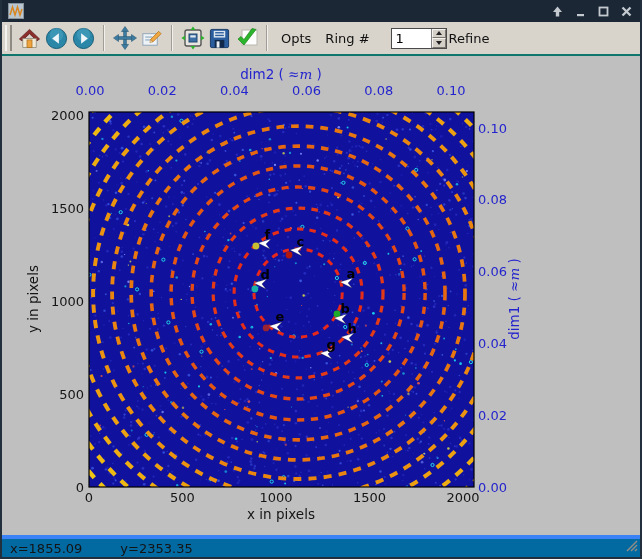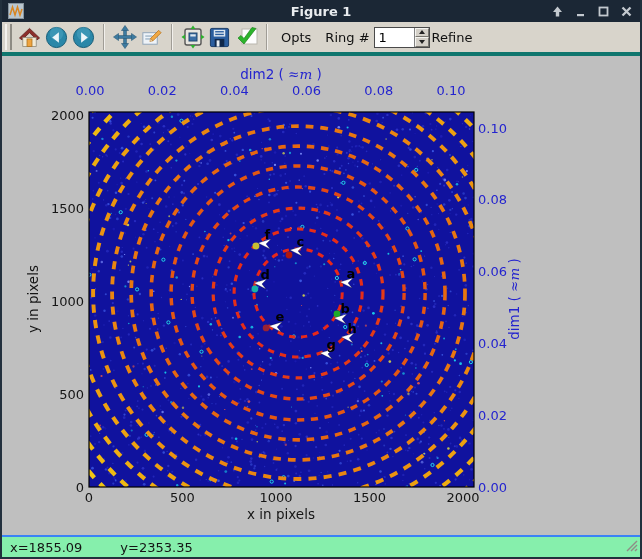--- a/index.html
+++ b/index.html
@@ -17,21 +17,21 @@
   }
   .titlebar .win-icon { width:16px; height:16px; display:inline-flex; }
   .titlebar .title {
     position:absolute; left:0; right:0; text-align:center;
     color:#e9ecef; font-size:13px; font-weight:bold; pointer-events:none;
   }
   .titlebar .controls { margin-left:auto; display:flex; gap:7px; z-index:2; }
   .titlebar .controls span { width:16px; height:16px; display:inline-flex; align-items:center; justify-content:center; cursor:pointer; }
   
   .toolbar {
-    height:34px; background:#d8d4cb; border-bottom:4px solid #0f766e;
+    height:34px; background:#d8d4cb; border-bottom:2px solid #0f766e;
     display:flex; align-items:center; padding:0 2px;
   }
   .grip {
     width:7px; height:26px; margin:0 4px 0 1px;
     border-left:2px solid #f4f2ee; border-right:2px solid #8e8b84;
   }
   .tb-btn {
     width:27px; height:28px; border:none; background:transparent;
     display:inline-flex; align-items:center; justify-content:center; cursor:pointer;
   }
@@ -44,41 +44,40 @@
   .spin-value { flex:1; font-size:13px; color:#000; padding:2px 0 0 4px; }
   .spin-btns { width:15px; display:flex; flex-direction:column; background:#d4d0c8; border-left:1px solid #808080; }
   .spin-up,.spin-down { flex:1; display:flex; align-items:center; justify-content:center; border:1px solid; border-color:#f5f4f0 #77756e #77756e #f5f4f0; cursor:pointer; }
   .tri-up { width:0; height:0; border-left:3px solid transparent; border-right:3px solid transparent; border-bottom:4px solid #222; }
   .tri-down { width:0; height:0; border-left:3px solid transparent; border-right:3px solid transparent; border-top:4px solid #222; }
   
   .canvas { position:relative; width:638px; height:479px; background:#bfbfbf; }
   .canvas svg { display:block; }
   
   .statusbar {
-    height:22px; background:#86efac; border-top:2px solid #3b82f6;
+    height:22px; background:#0369a1; border-top:4px solid #3b82f6;
     display:flex; align-items:center; padding:0 8px; font-size:13px; color:#141414;
     position:relative;
   }
   .statusbar .ytext { margin-left:38px; }
   .resize-grip { position:absolute; right:2px; bottom:2px; }
   text { font-family:"DejaVu Sans", sans-serif; }
 </style>
 </head>
 <body>
 
 <div class="window">
 
   <div class="titlebar">
     <span class="win-icon">
       <svg width="16" height="16" viewBox="0 0 16 16">
         <rect x="0.5" y="0.5" width="15" height="15" fill="#b9c6cf" stroke="#87949e"></rect>
         <polyline points="2,12 4.5,4 7,12 9.5,4 12,12 14,6" fill="none" stroke="#d98520" stroke-width="1.5"></polyline>
       </svg>
     </span>
-    <span class="title">Figure 1</span>
     <span class="controls">
       <span>
         <svg width="13" height="13" viewBox="0 0 13 13">
             <path d="M6.5,1.5 L11,7 H8.2 V11.5 H4.8 V7 H2 Z" fill="#c3c9cf"></path>
           </svg>
       </span>
       <span>
         <svg width="13" height="13" viewBox="0 0 13 13">
             <rect x="3" y="9" width="7" height="2.2" fill="#c3c9cf"></rect>
           </svg>
@@ -173,21 +172,21 @@
     <button class="tb-btn">
       <svg width="24" height="24" viewBox="0 0 24 24">
         <rect x="7" y="4" width="15" height="15" fill="#fdfdfd" stroke="#b9b6ae" stroke-width="1"></rect>
         <path d="M3,13 L9,19 L21,3.5 L17,2.5 L9,13.5 L6,10.5 Z" fill="#2cb42c" stroke="#1d851d" stroke-width="0.7"></path>
       </svg>
     </button>
 
     <span class="tb-sep"></span>
 
     <span class="tb-label">Opts</span>
-    <span class="tb-label" style="margin-right:2px;">Ring #</span>
+    <span class="tb-label" style="margin-right:19px;">Ring #</span>
     <span class="spinbox">
       <span class="spin-value">1</span>
       <span class="spin-btns">
         <span class="spin-up">
             <span class="tri-up"></span>
           </span>
         <span class="spin-down">
             <span class="tri-down"></span>
           </span>
       </span>

